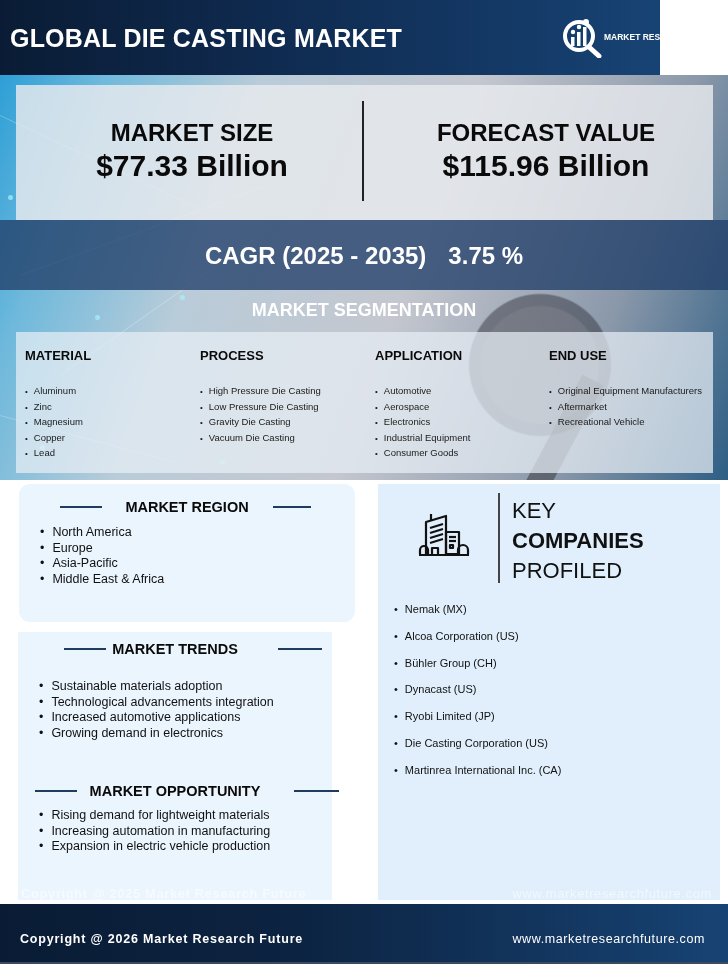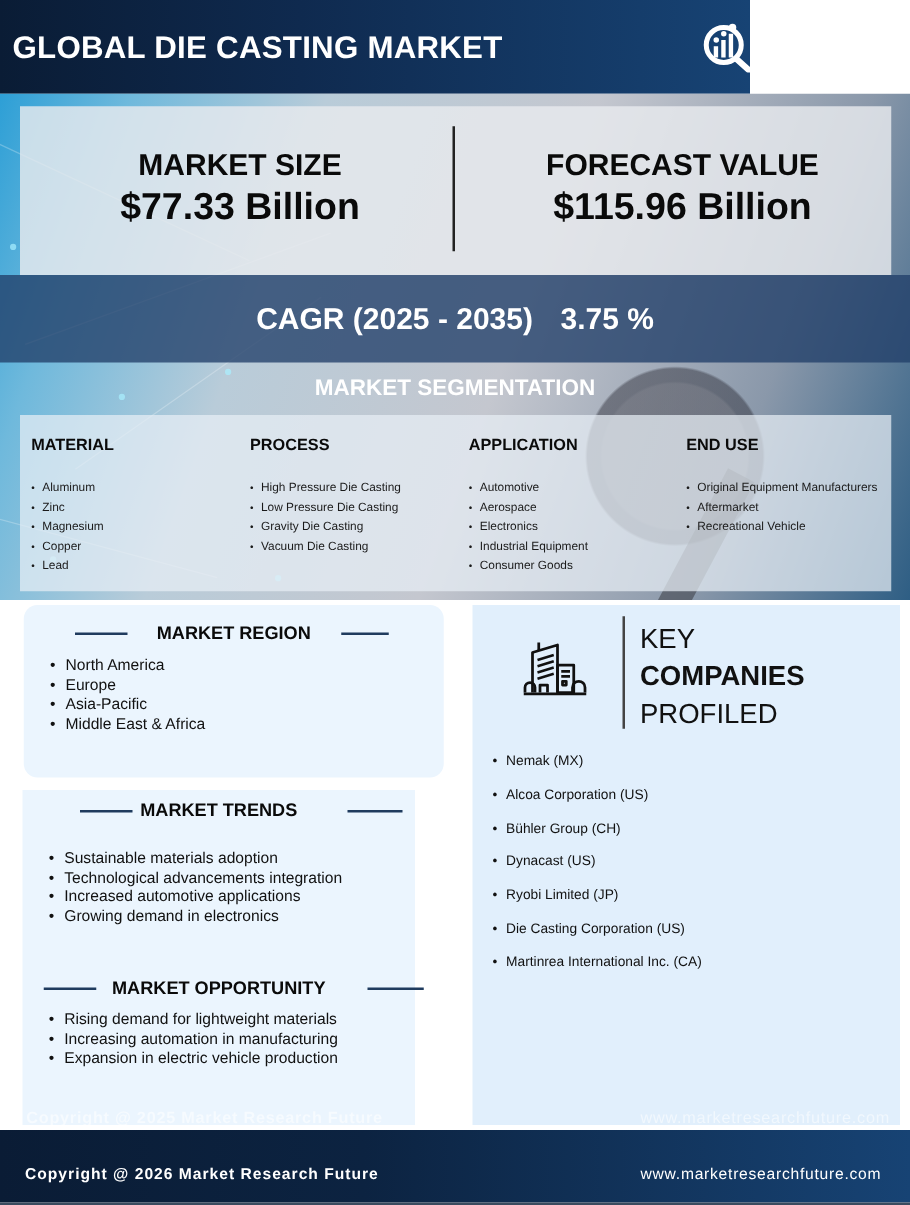--- a/index.html
+++ b/index.html
@@ -1,21 +1,21 @@
 <!DOCTYPE html>
 <html><head>
 <meta charset="utf-8">
 <style>
   * { box-sizing: border-box; margin: 0; padding: 0; }
   html, body { width: 728px; height: 964px; overflow: hidden; background: #ffffff; }
   body { position: relative; font-family: "Liberation Sans", sans-serif; }
 
   
   .header {
-    position: absolute; left: 0; top: 0; width: 600px; height: 75px;
+    position: absolute; left: 0; top: 0; width: 660px; height: 75px;
     background: linear-gradient(90deg, #0a1c35 0%, #0f2a4f 40%, #174374 100%);
   }
   .header-title {
     position: absolute; left: 10px; top: 24px; color: #ffffff;
     font-weight: bold; font-size: 25px; letter-spacing: 0.2px;
   }
   .logo { position: absolute; left: 562px; top: 18px; width: 160px; height: 40px; }
   .logo-text { position: absolute; left: 42px; top: 14px; color: #fff; font-size: 8.5px; font-weight: bold; white-space: nowrap; }
   .logo-reg { position: absolute; left: 144px; top: 4px; color: #fff; font-size: 8px; }
 

